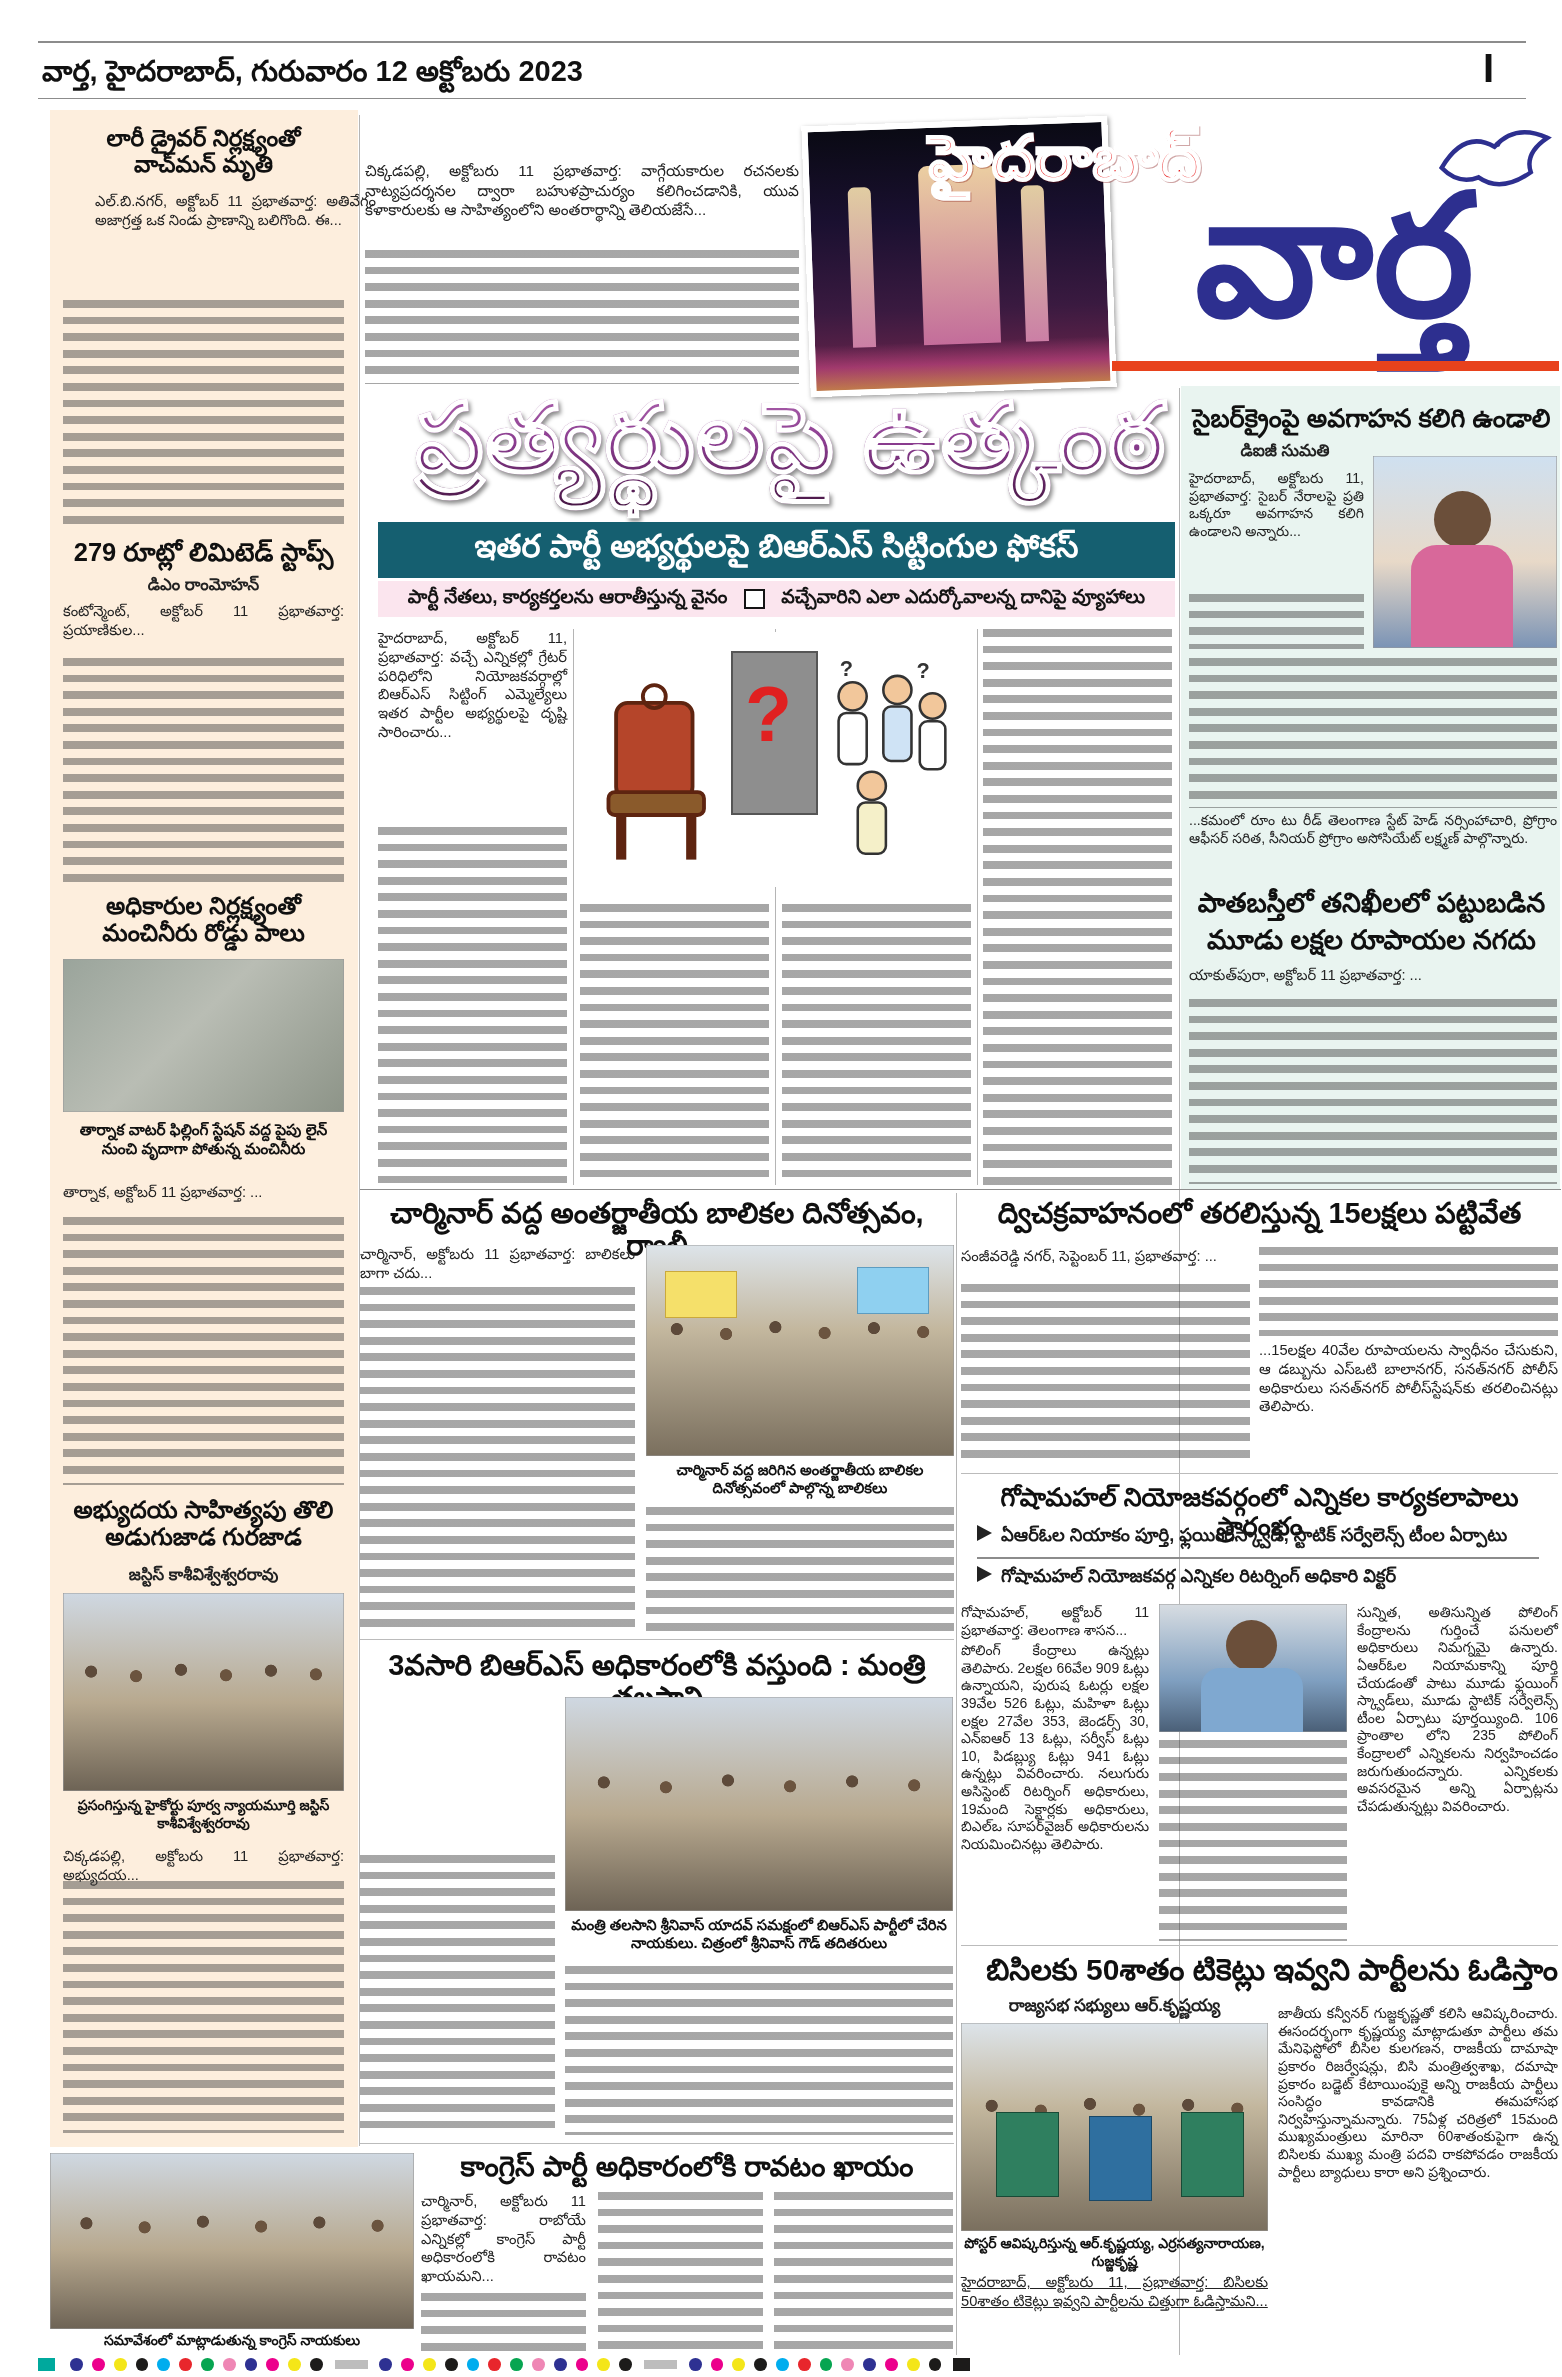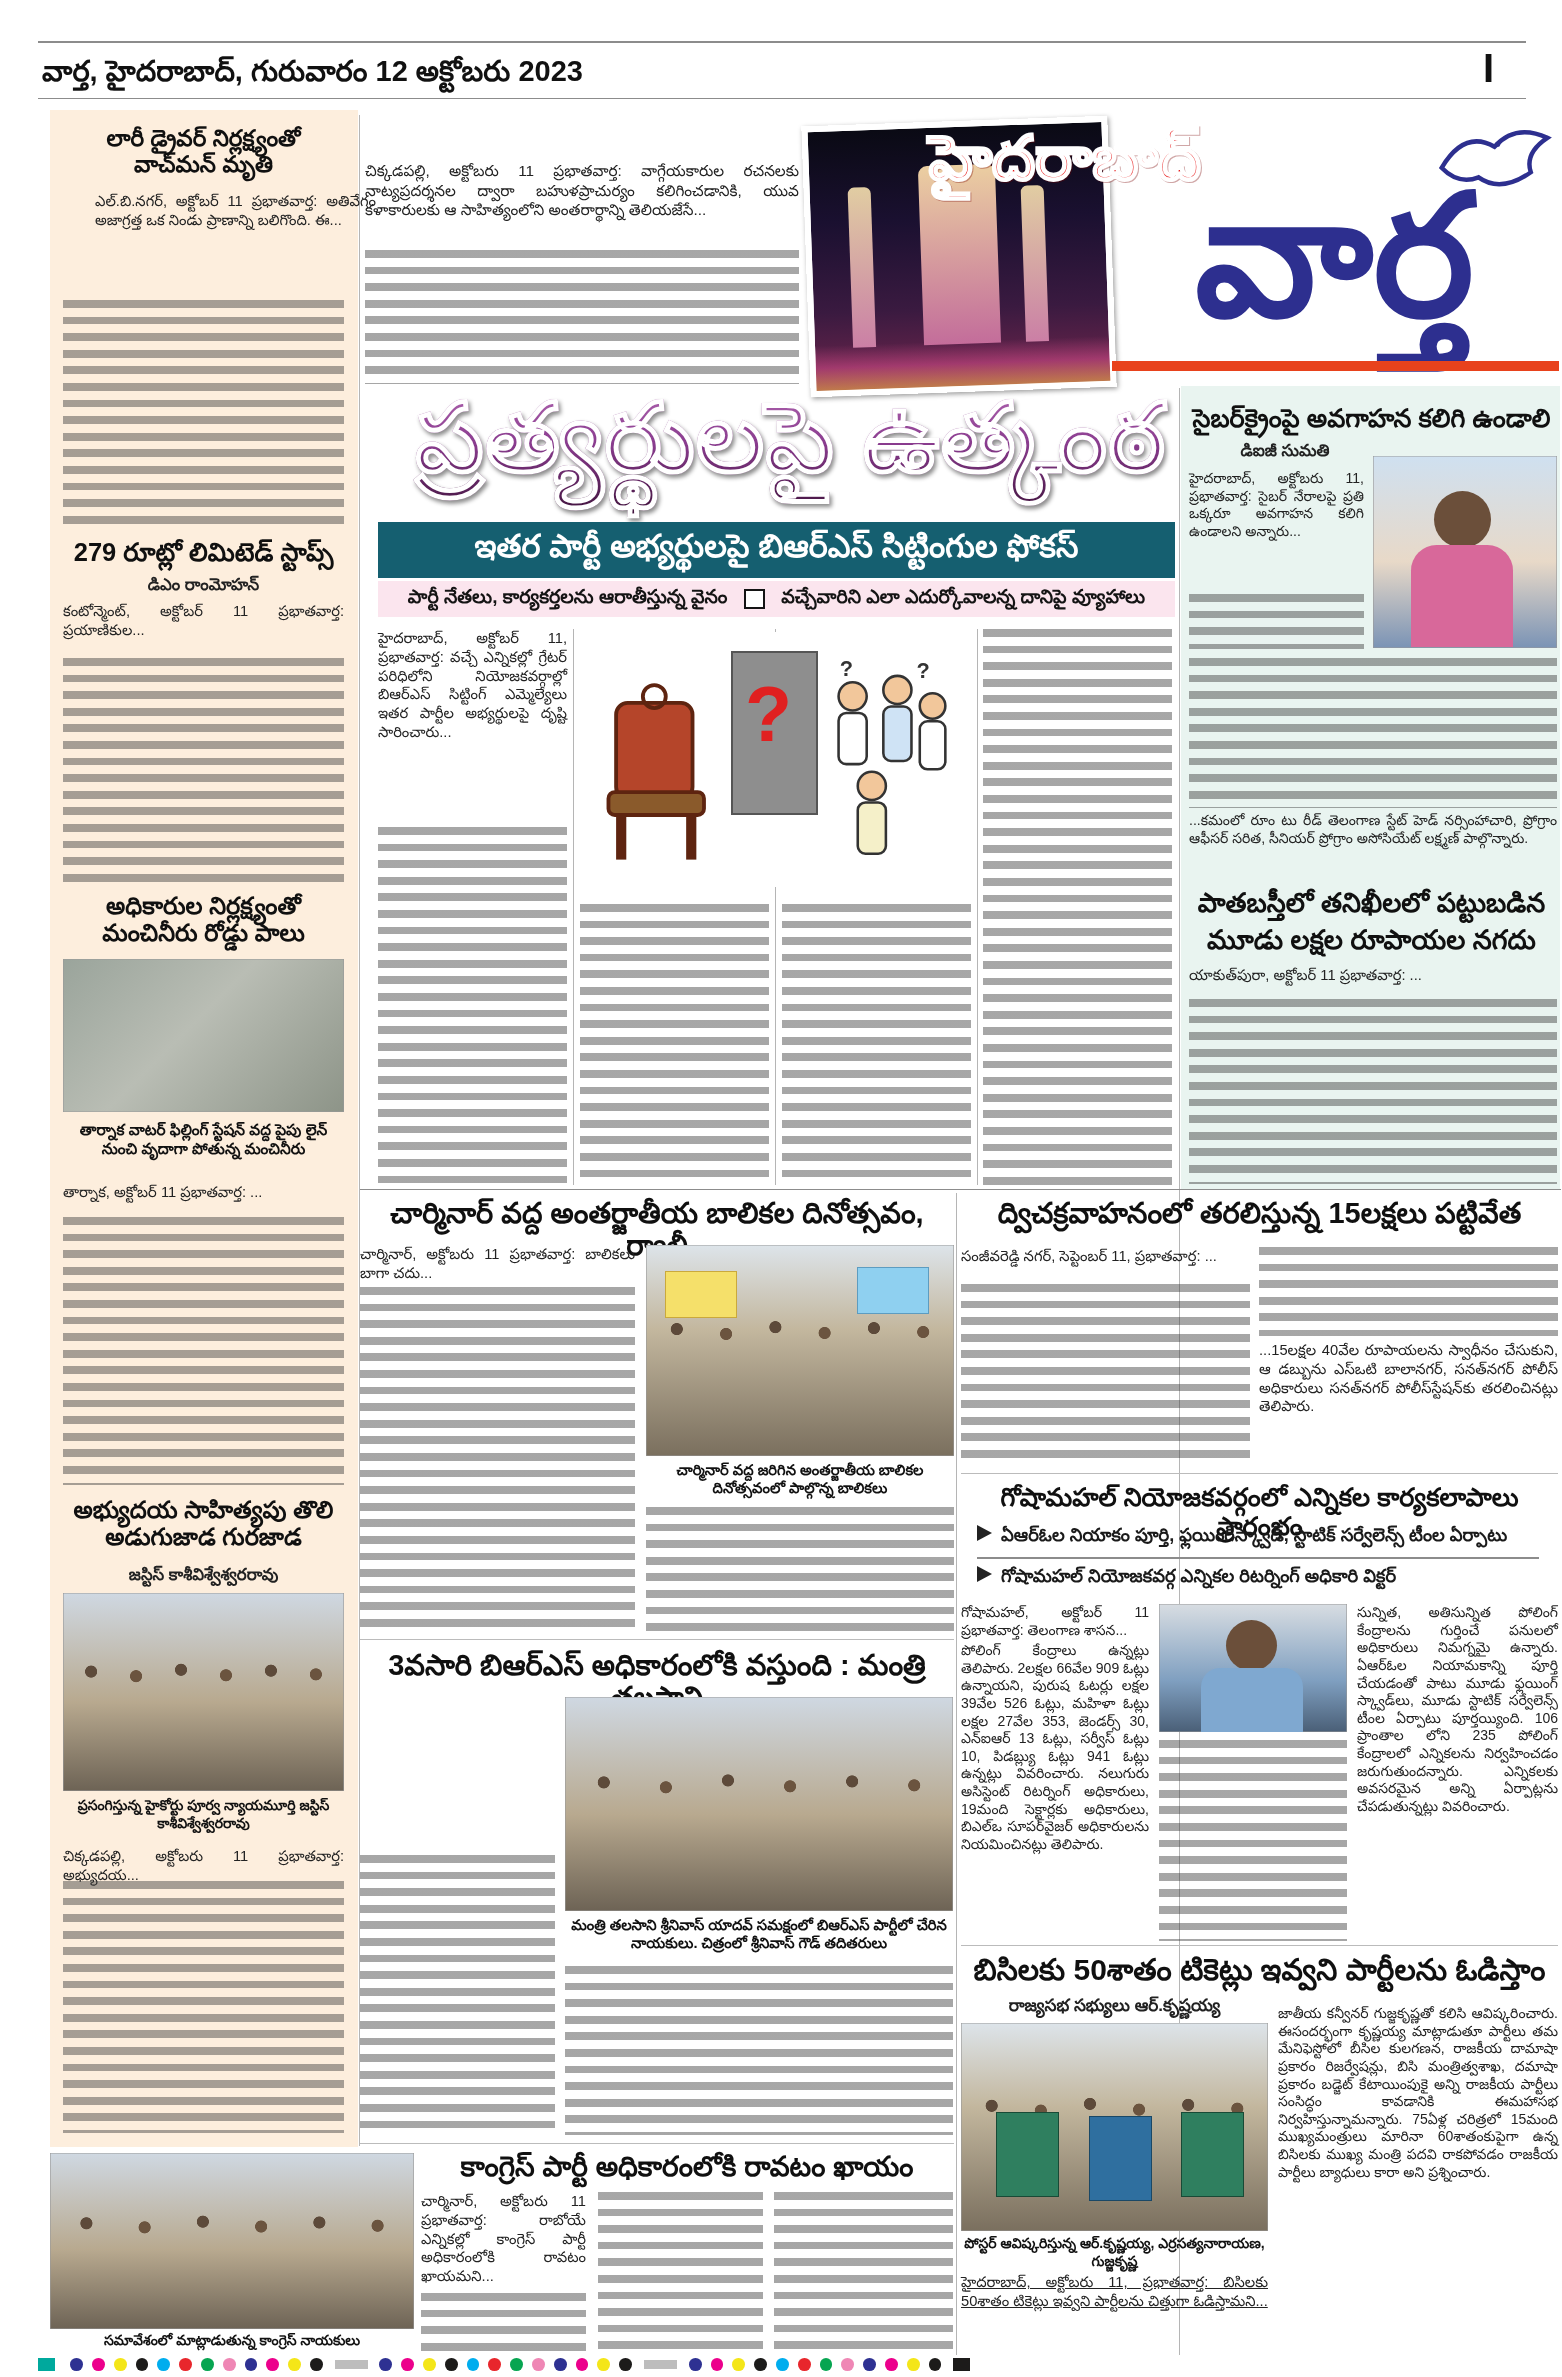--- a/index.html
+++ b/index.html
@@ -199,21 +199,21 @@
   <div class="rule-h" style="left:360px;top:1639px;width:594px;background:#bbb;"></div>
   <div class="abs headline" style="left:360px;top:1649px;width:594px;font-size:29px;">3వసారి బిఆర్ఎస్ అధికారంలోకి వస్తుంది : మంత్రి తలసాని</div>
   <div class="abs fill" style="left:360px;top:1855px;width:195px;height:281px;"></div>
   <div class="abs photo photo-people" style="left:565px;top:1697px;width:388px;height:214px;">
     <div class="heads"></div>
   </div>
   <div class="abs caption" style="left:565px;top:1916px;width:388px;font-size:14.7px;">మంత్రి తలసాని శ్రీనివాస్ యాదవ్ సమక్షంలో బిఆర్ఎస్ పార్టీలో చేరిన నాయకులు. చిత్రంలో శ్రీనివాస్ గౌడ్ తదితరులు</div>
   <div class="abs fill" style="left:565px;top:1966px;width:388px;height:169px;"></div>
 
   <div class="rule-h" style="left:961px;top:1945px;width:597px;background:#bbb;"></div>
-  <div class="abs headline" style="left:961px;top:1953px;width:597px;font-size:30px;">బిసిలకు 50శాతం టికెట్లు ఇవ్వని పార్టీలను ఓడిస్తాం</div>
+  <div class="abs headline" style="left:961px;top:1953px;width:597px;font-size:30px;text-align:right;">బిసిలకు 50శాతం టికెట్లు ఇవ్వని పార్టీలను ఓడిస్తాం</div>
   <div class="abs byline" style="left:961px;top:1996px;width:307px;font-size:17px;">రాజ్యసభ సభ్యులు ఆర్.కృష్ణయ్య</div>
   <div class="abs photo photo-crowd" style="left:961px;top:2023px;width:307px;height:208px;">
     <div class="heads"></div>
     <div class="abs" style="left:35px;top:89px;width:61px;height:83px;background:#2f7f5f;border:1.9px solid #184a36;"></div>
     <div class="abs" style="left:128px;top:93px;width:61px;height:83px;background:#2f6f9f;border:1.9px solid #1a4866;"></div>
     <div class="abs" style="left:220px;top:89px;width:61px;height:83px;background:#2f7f5f;border:1.9px solid #184a36;"></div>
   </div>
   <div class="abs caption" style="left:961px;top:2235px;width:307px;font-size:14px;">పోస్టర్ ఆవిష్కరిస్తున్న ఆర్.కృష్ణయ్య, ఎర్రసత్యనారాయణ, గుజ్జకృష్ణ</div>
   <div class="abs lede" style="left:961px;top:2273px;width:307px;text-decoration:underline;">హైదరాబాద్, అక్టోబరు 11, ప్రభాతవార్త: బిసిలకు 50శాతం టికెట్లు ఇవ్వని పార్టీలను చిత్తుగా ఓడిస్తామని...</div>
   <div class="abs small-lede" style="left:1278px;top:2005px;width:280px;">జాతీయ కన్వీనర్ గుజ్జకృష్ణతో కలిసి ఆవిష్కరించారు. ఈసందర్భంగా కృష్ణయ్య మాట్లాడుతూ పార్టీలు తమ మేనిఫెస్టోలో బీసిల కులగణన, రాజకీయ దామాషా ప్రకారం రిజర్వేషన్లు, బిసి మంత్రిత్వశాఖ, దమాషా ప్రకారం బడ్జెట్ కేటాయింపుకై అన్ని రాజకీయ పార్టీలు సంసిద్ధం కావడానికి ఈమహాసభ నిర్వహిస్తున్నామన్నారు. 75ఏళ్ల చరిత్రలో 15మంది ముఖ్యమంత్రులు మారినా 60శాతంకుపైగా ఉన్న బిసిలకు ముఖ్య మంత్రి పదవి రాకపోవడం రాజకీయ పార్టీలు బ్యాధులు కారా అని ప్రశ్నించారు.</div>

